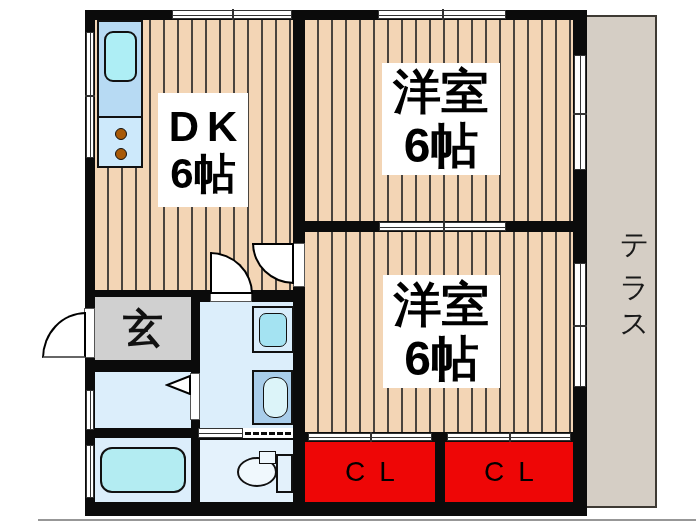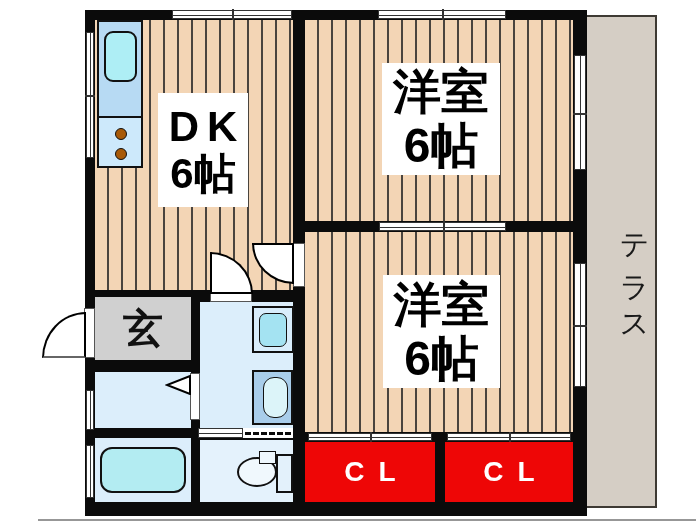--- a/index.html
+++ b/index.html
@@ -8,21 +8,21 @@
   .abs{position:absolute;box-sizing:border-box;}
   
   .slab{background:#0b0b0b;}
   
   .wood{background:
         repeating-linear-gradient(90deg,#f3d5b5 0px,#f3d5b5 12px,#e7c6a2 12px,#4a443e 12.5px,#4a443e 14px);}
   .blue-room{background:#dceefb;}
   .blue-room2{background:#e4f2fc;}
   .genkan{background:#d0d0d0;}
   .cl{background:#ee0606;display:flex;align-items:center;justify-content:center;}
-  .cl span{font-size:28px;font-weight:bold;color:#ffffff;letter-spacing:14px;text-indent:14px;}
+  .cl span{font-size:28px;font-weight:normal;color:#000000;letter-spacing:14px;text-indent:14px;}
   
   .terrace{background:#d5cec5;border:2px solid #3e3a34;}
   .terrace-label{position:absolute;left:0;top:198px;width:100%;text-align:center;
         writing-mode:vertical-rl;font-size:29px;letter-spacing:7px;color:#1a1a1a;
         display:flex;justify-content:center;}
   
   .win{background:#fff;border:1px solid #333;}
   .win-h::after{content:"";position:absolute;left:0;right:0;top:50%;border-top:1px solid #333;}
   .win-v::after{content:"";position:absolute;top:0;bottom:0;left:50%;border-left:1px solid #333;}
   .tick::before{content:"";position:absolute;left:50%;top:-2px;bottom:-2px;border-left:2px solid #333;}

